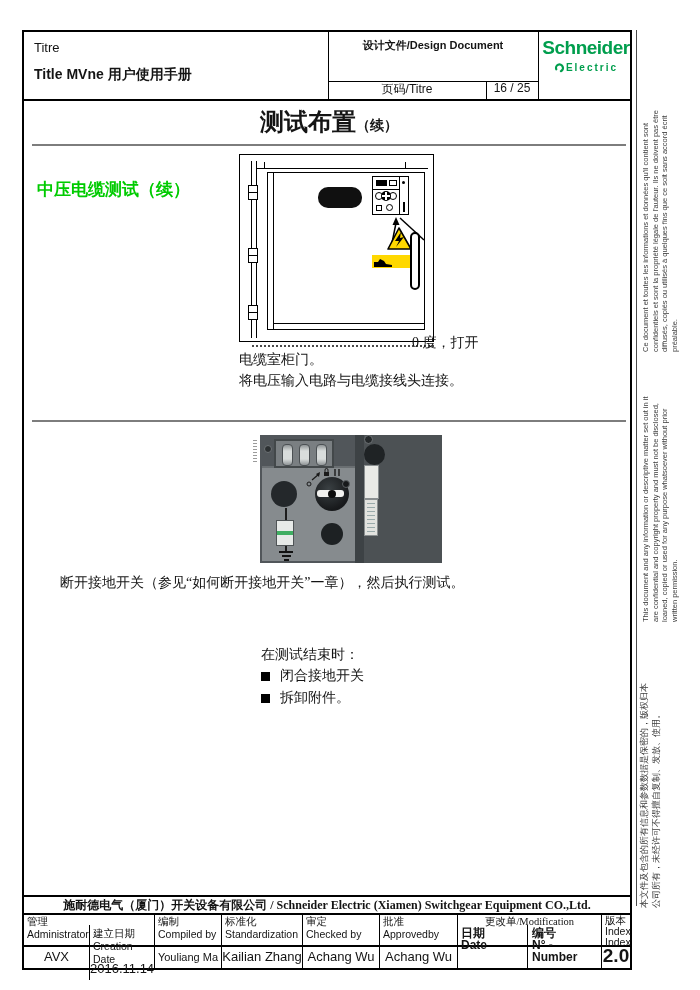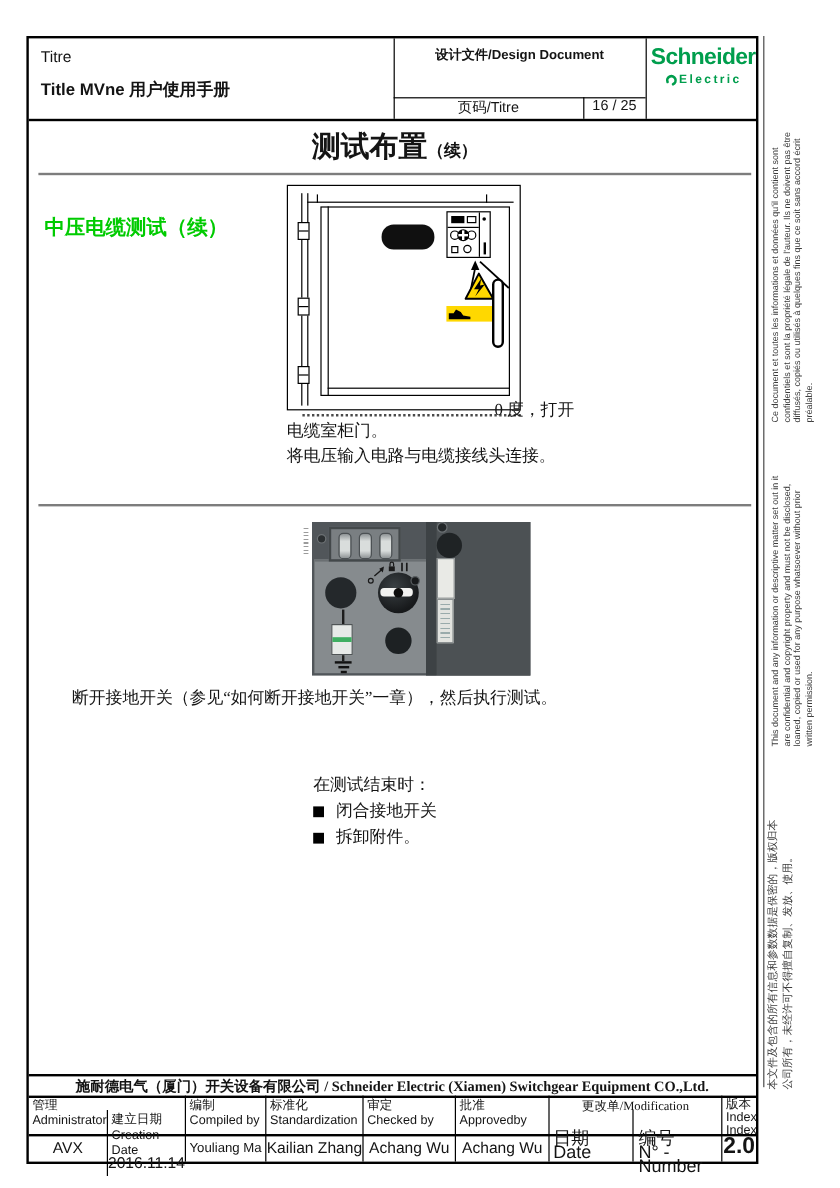--- a/index.html
+++ b/index.html
@@ -119,21 +119,21 @@
   
   .f-top{left:0;top:863px;width:606px;border-top:2px solid #000;}
   .f-company{left:0;top:865px;width:606px;height:16px;text-align:center;font-size:12px;font-weight:bold;}
   .f-l2{left:0;top:881px;width:606px;border-top:2px solid #000;}
   .f-l3{left:0;top:913px;width:606px;border-top:2px solid #000;}
   .fcell{top:881px;height:55px;border-left:1px solid #000;}
   .fhead{position:absolute;top:2px;left:3px;font-size:10.5px;line-height:13px;}
   .fval{position:absolute;top:36px;left:0;width:100%;text-align:center;font-size:13px;}
   .fval.small{font-size:11px;top:38px;}
   .modlabel{position:absolute;top:2px;left:0;width:100%;text-align:center;font-size:10.5px;}
-  .modsub{position:absolute;top:30px;left:3px;font-size:15px;line-height:12px;}
+  .modsub{position:absolute;top:14px;left:3px;font-size:12px;line-height:12px;font-weight:bold;}
   .modline{position:absolute;left:69px;top:12px;height:43px;border-left:1px solid #000;}
   .idx{position:absolute;top:2px;left:3px;font-size:10.5px;line-height:11px;}
   .idxval{position:absolute;top:32px;left:0;width:100%;text-align:center;font-size:19px;font-weight:bold;}
 </style>
 </head>
 <body>
 
 <div class="frame">
 
   <div class="vline" style="left:304px;top:0;height:67px;"></div>

